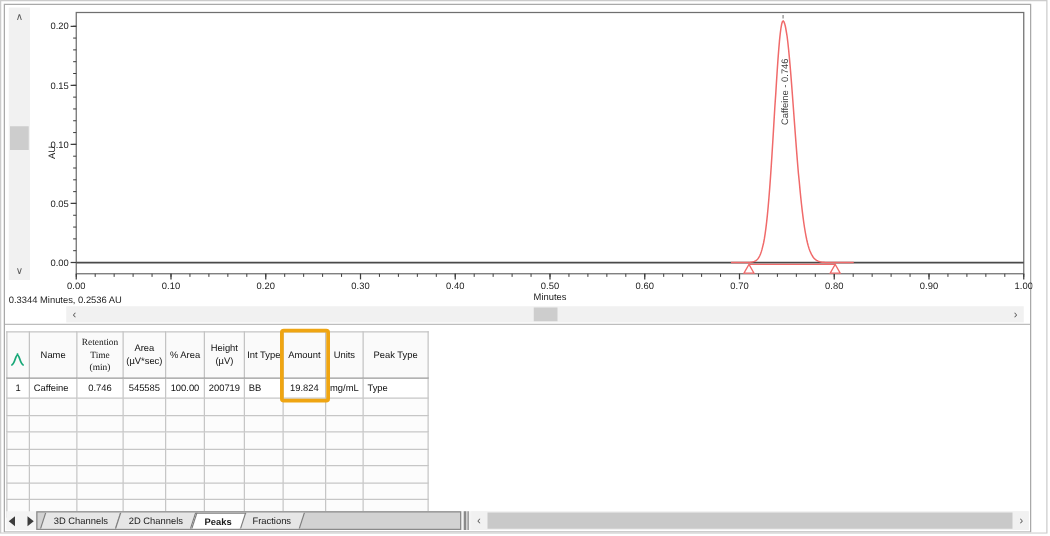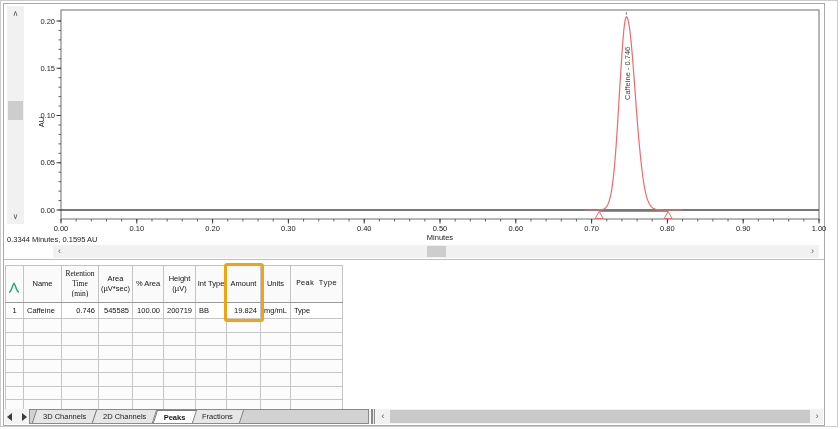--- a/index.html
+++ b/index.html
@@ -26,21 +26,21 @@
   .hscroll .arrow.right { right:0; }
   .hscroll .thumb { position:absolute; left:374px; top:1px; width:19px; height:11px; background:#cdcdcd; }
 
   
   .bottom-area { position:absolute; left:0; top:257px; right:0; bottom:0; background:#fff; }
   .peaks-table-wrap { position:absolute; left:1px; top:4px; }
   table.peaks { border-collapse:collapse; table-layout:fixed; font-size:7.5px; color:#111; background:#fff; border:1px solid #9a9a9a; }
   table.peaks th { font-weight:normal; background:#fafafa; border:1px solid #c3c3c3; border-bottom:1px solid #9a9a9a; white-space:pre-line; text-align:center; vertical-align:middle; height:37px; line-height:1.3; padding:0 1px; }
   table.peaks td { border:1px solid #c6c6c6; height:16px; padding:0 3px; white-space:nowrap; overflow:hidden; background:#fff; }
   table.peaks tr.empty td { height:13.5px; background:#fcfcfc; }
-  table.peaks td.r { text-align:right; }
+  table.peaks td.r { text-align:center; }
   table.peaks td.c { text-align:center; }
 
   .highlight-box { position:absolute; border:3px solid #efa512; border-radius:3px; pointer-events:none; z-index:6; }
 
   
   .tabbar { position:absolute; left:1px; right:1px; bottom:1px; height:15px; display:flex; align-items:stretch; background:#f4f4f4; }
   .tab-nav { width:24px; display:flex; align-items:center; justify-content:space-between; padding:0 2px; }
   .tab-nav .tri { width:0; height:0; border-top:4px solid transparent; border-bottom:4px solid transparent; cursor:default; }
   .tab-nav .tri.left  { border-right:5px solid #3c3c3c; }
   .tab-nav .tri.right { border-left:5px solid #3c3c3c; }
@@ -180,21 +180,21 @@
         <text x="436" y="236" text-anchor="middle" font-size="7.5" fill="#1c1c1c">Minutes</text>
         <text transform="translate(626,96) rotate(-90)" text-anchor="start" font-size="7.5" fill="#3d3d3d">Caffeine - 0.746</text>
       </svg>
 
       <div class="vscroll">
         <div class="arrow up">∧</div>
         <div class="thumb"></div>
         <div class="arrow down">∨</div>
       </div>
 
-      <div class="status-text">0.3344 Minutes, 0.1595 AU</div>
+      <div class="status-text">0.3344 Minutes, 0.2536 AU</div>
 
       <div class="hscroll">
         <div class="arrow left">‹</div>
         <div class="thumb"></div>
         <div class="arrow right">›</div>
       </div>
     </div>
 
     <div class="bottom-area">
       <div class="peaks-table-wrap">
@@ -212,21 +212,21 @@
 Time
 (min)</th>
                 <th style="width: 34px;">Area
 (µV*sec)</th>
                 <th style="width: 31px;">% Area</th>
                 <th style="width: 31px;">Height
 (µV)</th>
                 <th style="width: 31px;">Int Type</th>
                 <th style="width: 34px;">Amount</th>
                 <th style="width: 24px;">Units</th>
-                <th style="width: 52px; font-family: Liberation Mono, monospace;">Peak Type</th>
+                <th style="width: 52px;">Peak Type</th>
               </tr>
             </thead>
           <tbody id="peaks-body">
               <tr>
                 <td class="c">1</td>
                 <td class="">Caffeine</td>
                 <td class="r">0.746</td>
                 <td class="r">545585</td>
                 <td class="r">100.00</td>
                 <td class="r">200719</td>

